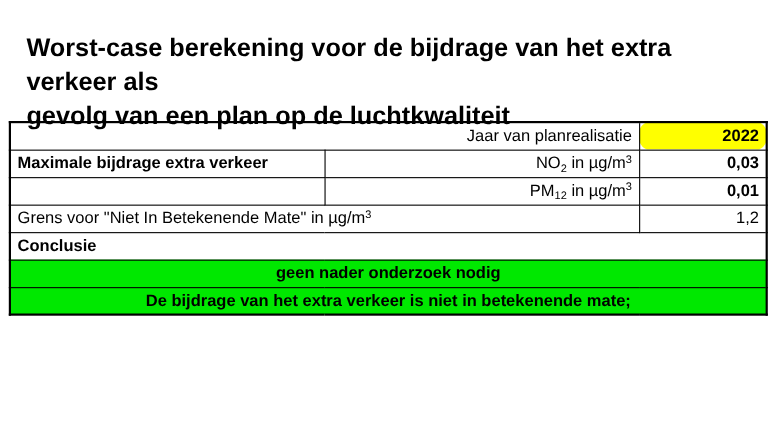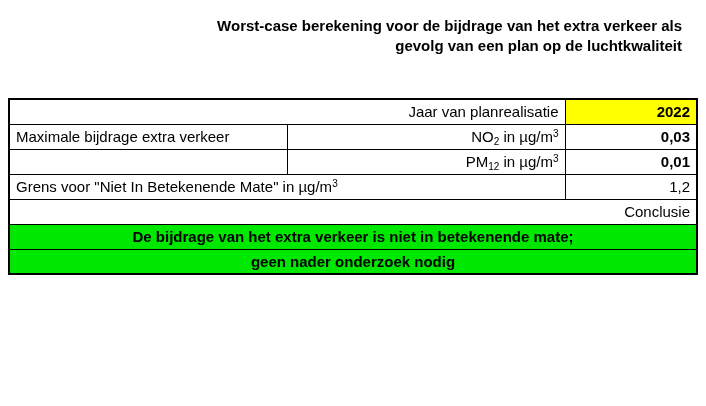--- a/index.html
+++ b/index.html
@@ -15,26 +15,27 @@
     overflow: hidden;
   }
   .page {
     width: 706px;
     height: 406px;
     box-sizing: border-box;
     padding: 0;
     position: relative;
   }
   .title {
-    text-align: right;
-    font-size: 15px;
+    text-align: left;
+    font-size: 23px;
     font-weight: bold;
     line-height: 1.35;
     padding: 16px 24px 0 24px;
     box-sizing: border-box;
+    margin-top: 12px;
   }
   .title-line { display: block; }
 
   .table-wrap {
     position: absolute;
     left: 8px;
     top: 98px;
     width: 690px;
   }
   table.calc {
@@ -48,42 +49,43 @@
     font-size: 15px;
     height: 25px;
     padding: 0 6px;
     vertical-align: middle;
     box-sizing: border-box;
   }
   .lbl-right { text-align: right; }
   .lbl-left  { text-align: left; }
   .val {
     text-align: right;
-    width: 132px;
+    width: 116px;
+    border-radius: 10px;
   }
   .val-bold { font-weight: bold; }
   .yellow { background: #ffff00; }
   .white  { background: #ffffff; margin-left: 44px; }
   .green-row td {
     background: #00e800;
     text-align: center;
     font-weight: bold;
     font-size: 15px;
     height: 27px;
   }
   .conclusie td {
-    text-align: right;
-    font-weight: normal;
+    text-align: left;
+    font-weight: bold;
     font-size: 15px;
     border-radius: 10px;
   }
   sub { font-size: 10px; vertical-align: baseline; position: relative; top: 3px; }
   sup { font-size: 10px; vertical-align: baseline; position: relative; top: -5px; }
   .nowrap { white-space: nowrap; }
-  .clipped { overflow: hidden; white-space: nowrap; }
+  .clipped { overflow: hidden; white-space: nowrap; font-weight: bold; }
   .two-col-left { width: 286px; }
 </style>
 </head>
 <body>
 
 <div class="page">
 
   <div class="title">
     <span class="title-line">Worst-case berekening voor de bijdrage van het extra verkeer als</span>
     <span class="title-line">gevolg van een plan op de luchtkwaliteit</span>
@@ -110,22 +112,22 @@
 
         <tr>
           <td class="lbl-left nowrap" colspan="2"><span>Grens voor "Niet In Betekenende Mate" in µg/m</span><sup>3</sup></td>
           <td class="val white">1,2</td>
         </tr>
 
         <tr class="conclusie">
           <td colspan="3">Conclusie</td>
         </tr>
         <tr class="green-row">
-          <td colspan="3">De bijdrage van het extra verkeer is niet in betekenende mate;</td>
+          <td colspan="3">geen nader onderzoek nodig</td>
         </tr>
         <tr class="green-row">
-          <td colspan="3">geen nader onderzoek nodig</td>
+          <td colspan="3">De bijdrage van het extra verkeer is niet in betekenende mate;</td>
         </tr>
       </tbody>
     </table>
   </div>
 
 </div>
 
 </body></html>

